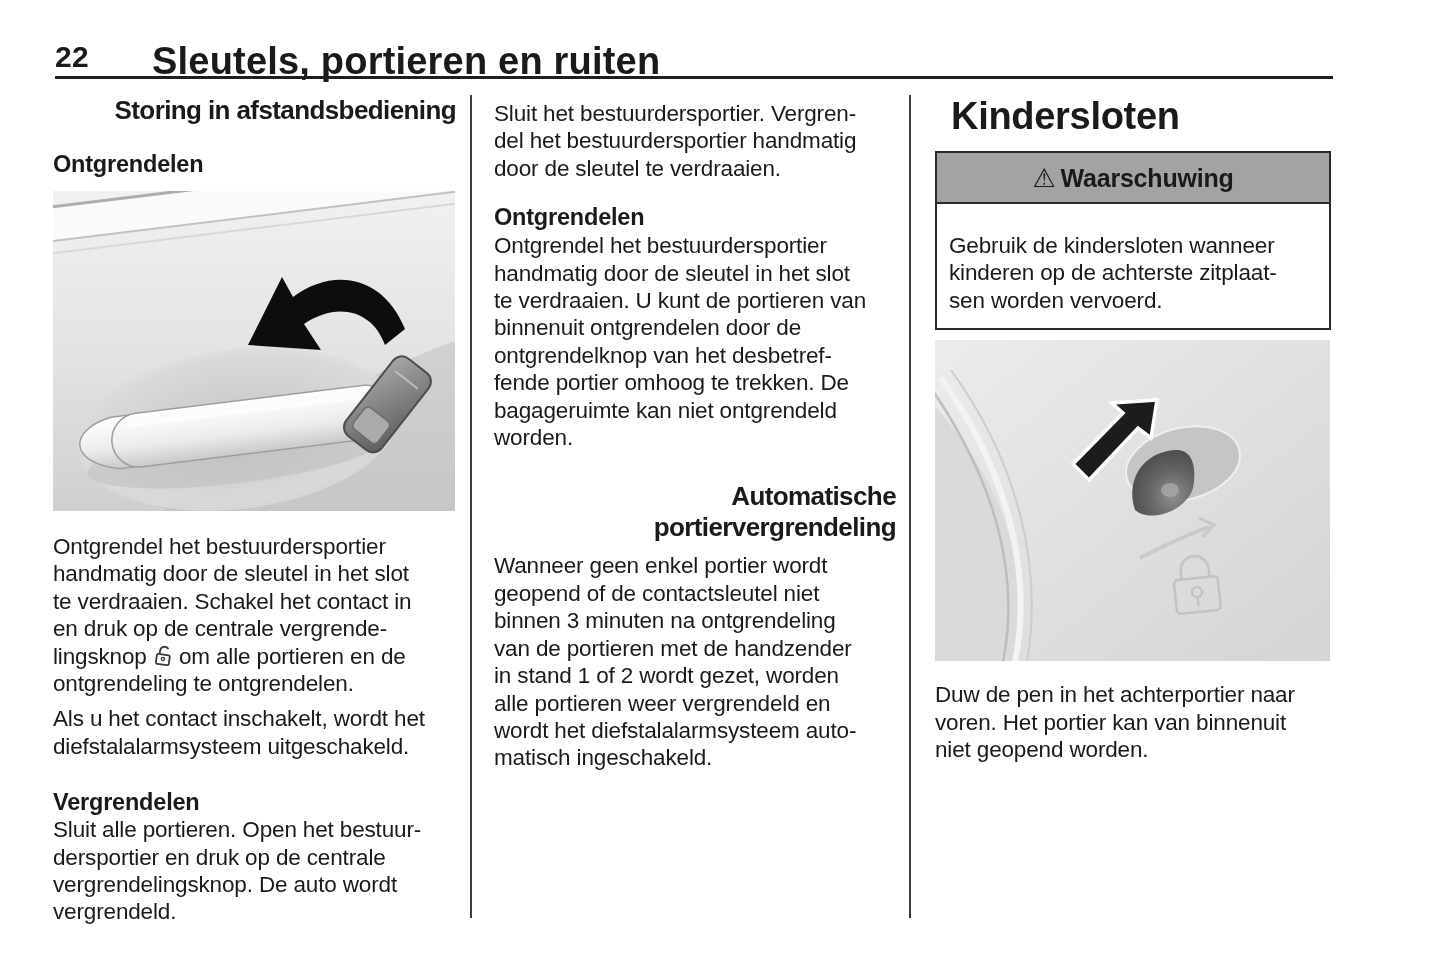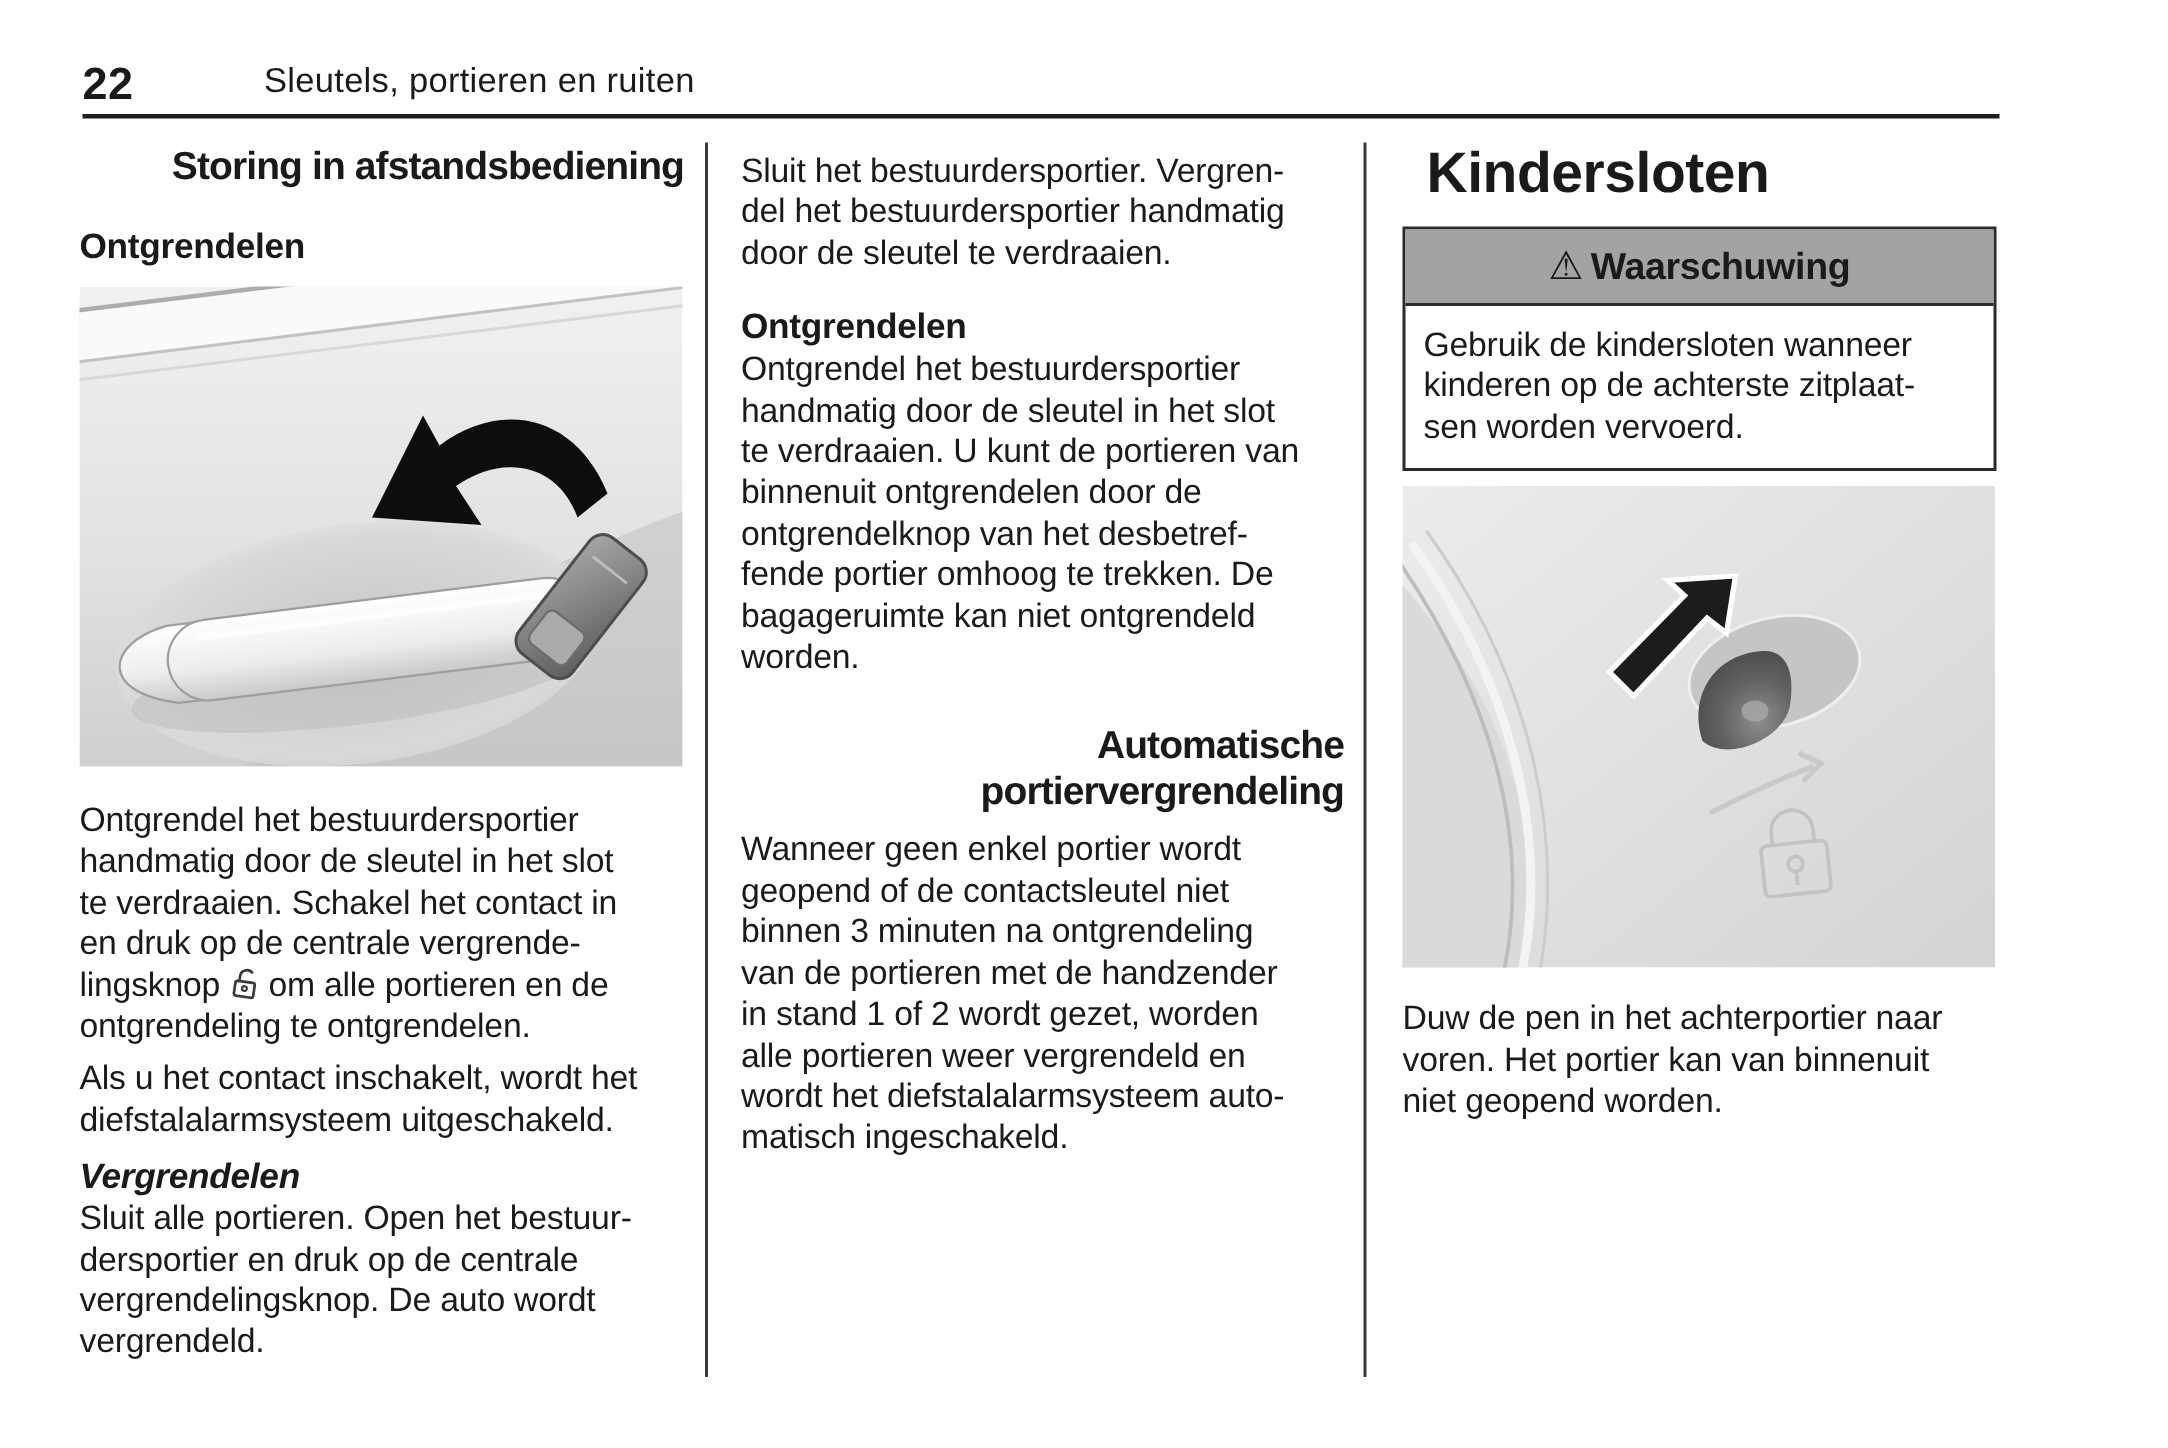--- a/index.html
+++ b/index.html
@@ -2,21 +2,21 @@
 <html><head>
 <meta charset="utf-8">
 <style>
   html,body{margin:0;padding:0;background:#ffffff;}
   body{width:1445px;height:965px;font-family:"Liberation Sans",sans-serif;color:#1a1a1a;
        -webkit-font-smoothing:antialiased;}
   .page{position:relative;width:1445px;height:965px;background:#fff;overflow:hidden;}
 
   
   .pagenum{position:absolute;left:55px;top:40px;font-size:30px;font-weight:700;letter-spacing:.3px;}
-  .chapter-title{position:absolute;left:176px;top:40px;font-size:23px;font-weight:400;letter-spacing:.2px;margin:0;}
+  .chapter-title{position:absolute;left:152px;top:40px;font-size:38px;font-weight:700;letter-spacing:.2px;margin:0;}
   .header-rule{position:absolute;left:55px;top:76px;width:1278px;height:3px;background:#1f1f1f;}
 
   
   .divider{position:absolute;top:95px;height:823px;width:2px;background:#3c3c3c;}
   .d1{left:470px;} .d2{left:909px;}
 
   
   .col{position:absolute;top:95px;}
   .col1{left:53px;width:403px;}
   .col2{left:494px;width:402px;}
@@ -28,37 +28,37 @@
   .para{font-size:22.5px;line-height:27.4px;margin:0;letter-spacing:-.15px;}
   .pre{white-space:pre-line;}
   .block{display:block;}
 
   
   .col1 .sub-unlock{margin-top:24px;}
   .fig{margin:0;line-height:0;}
   .fig-handle{margin-top:13px;width:402px;height:320px;}
   .col1 .p1{margin-top:22px;}
   .col1 .p2{margin-top:8px;}
-  .col1 .sub-lock{margin-top:10px;font-style:italic;}
+  .col1 .sub-lock{margin-top:28px;}
 
   
   .col2 .p1{margin-top:5px;}
   .col2 .sec-central{margin-top:17px;}
   .col2 .sub-unlock{margin-top:21px;}
   .col2 .p2{margin-top:1px;}
   .col2 .sec-auto{margin-top:30px;}
   .col2 .p3{margin-top:9px;}
 
   
   .col3 .kinder{margin-top:2px;}
   .warnbox{margin-top:13px;border:2.5px solid #2b2b2b;background:#fff;}
   .warnhead{background:#a3a3a3;border-bottom:2.5px solid #2b2b2b;text-align:center;
             font-weight:700;font-size:25px;padding:10px 0 9px;letter-spacing:-.2px;}
   .warn-tri{font-family:"DejaVu Sans",sans-serif;font-weight:400;font-size:26px;margin-right:5px;}
-  .warnbody{padding:12px 12px 14px;font-size:22.5px;line-height:27.4px;letter-spacing:-.15px;}
+  .warnbody{padding:28px 12px 14px;font-size:22.5px;line-height:27.4px;letter-spacing:-.15px;}
   .fig-childlock{margin-top:10px;width:395px;height:321px;}
   .col3 .p1{margin-top:20px;}
 
   .unlock-icon-svg{vertical-align:-3px;}
   svg{display:block;}
   .inline-svg{display:inline-block;}
 </style>
 </head>
 <body>
 

